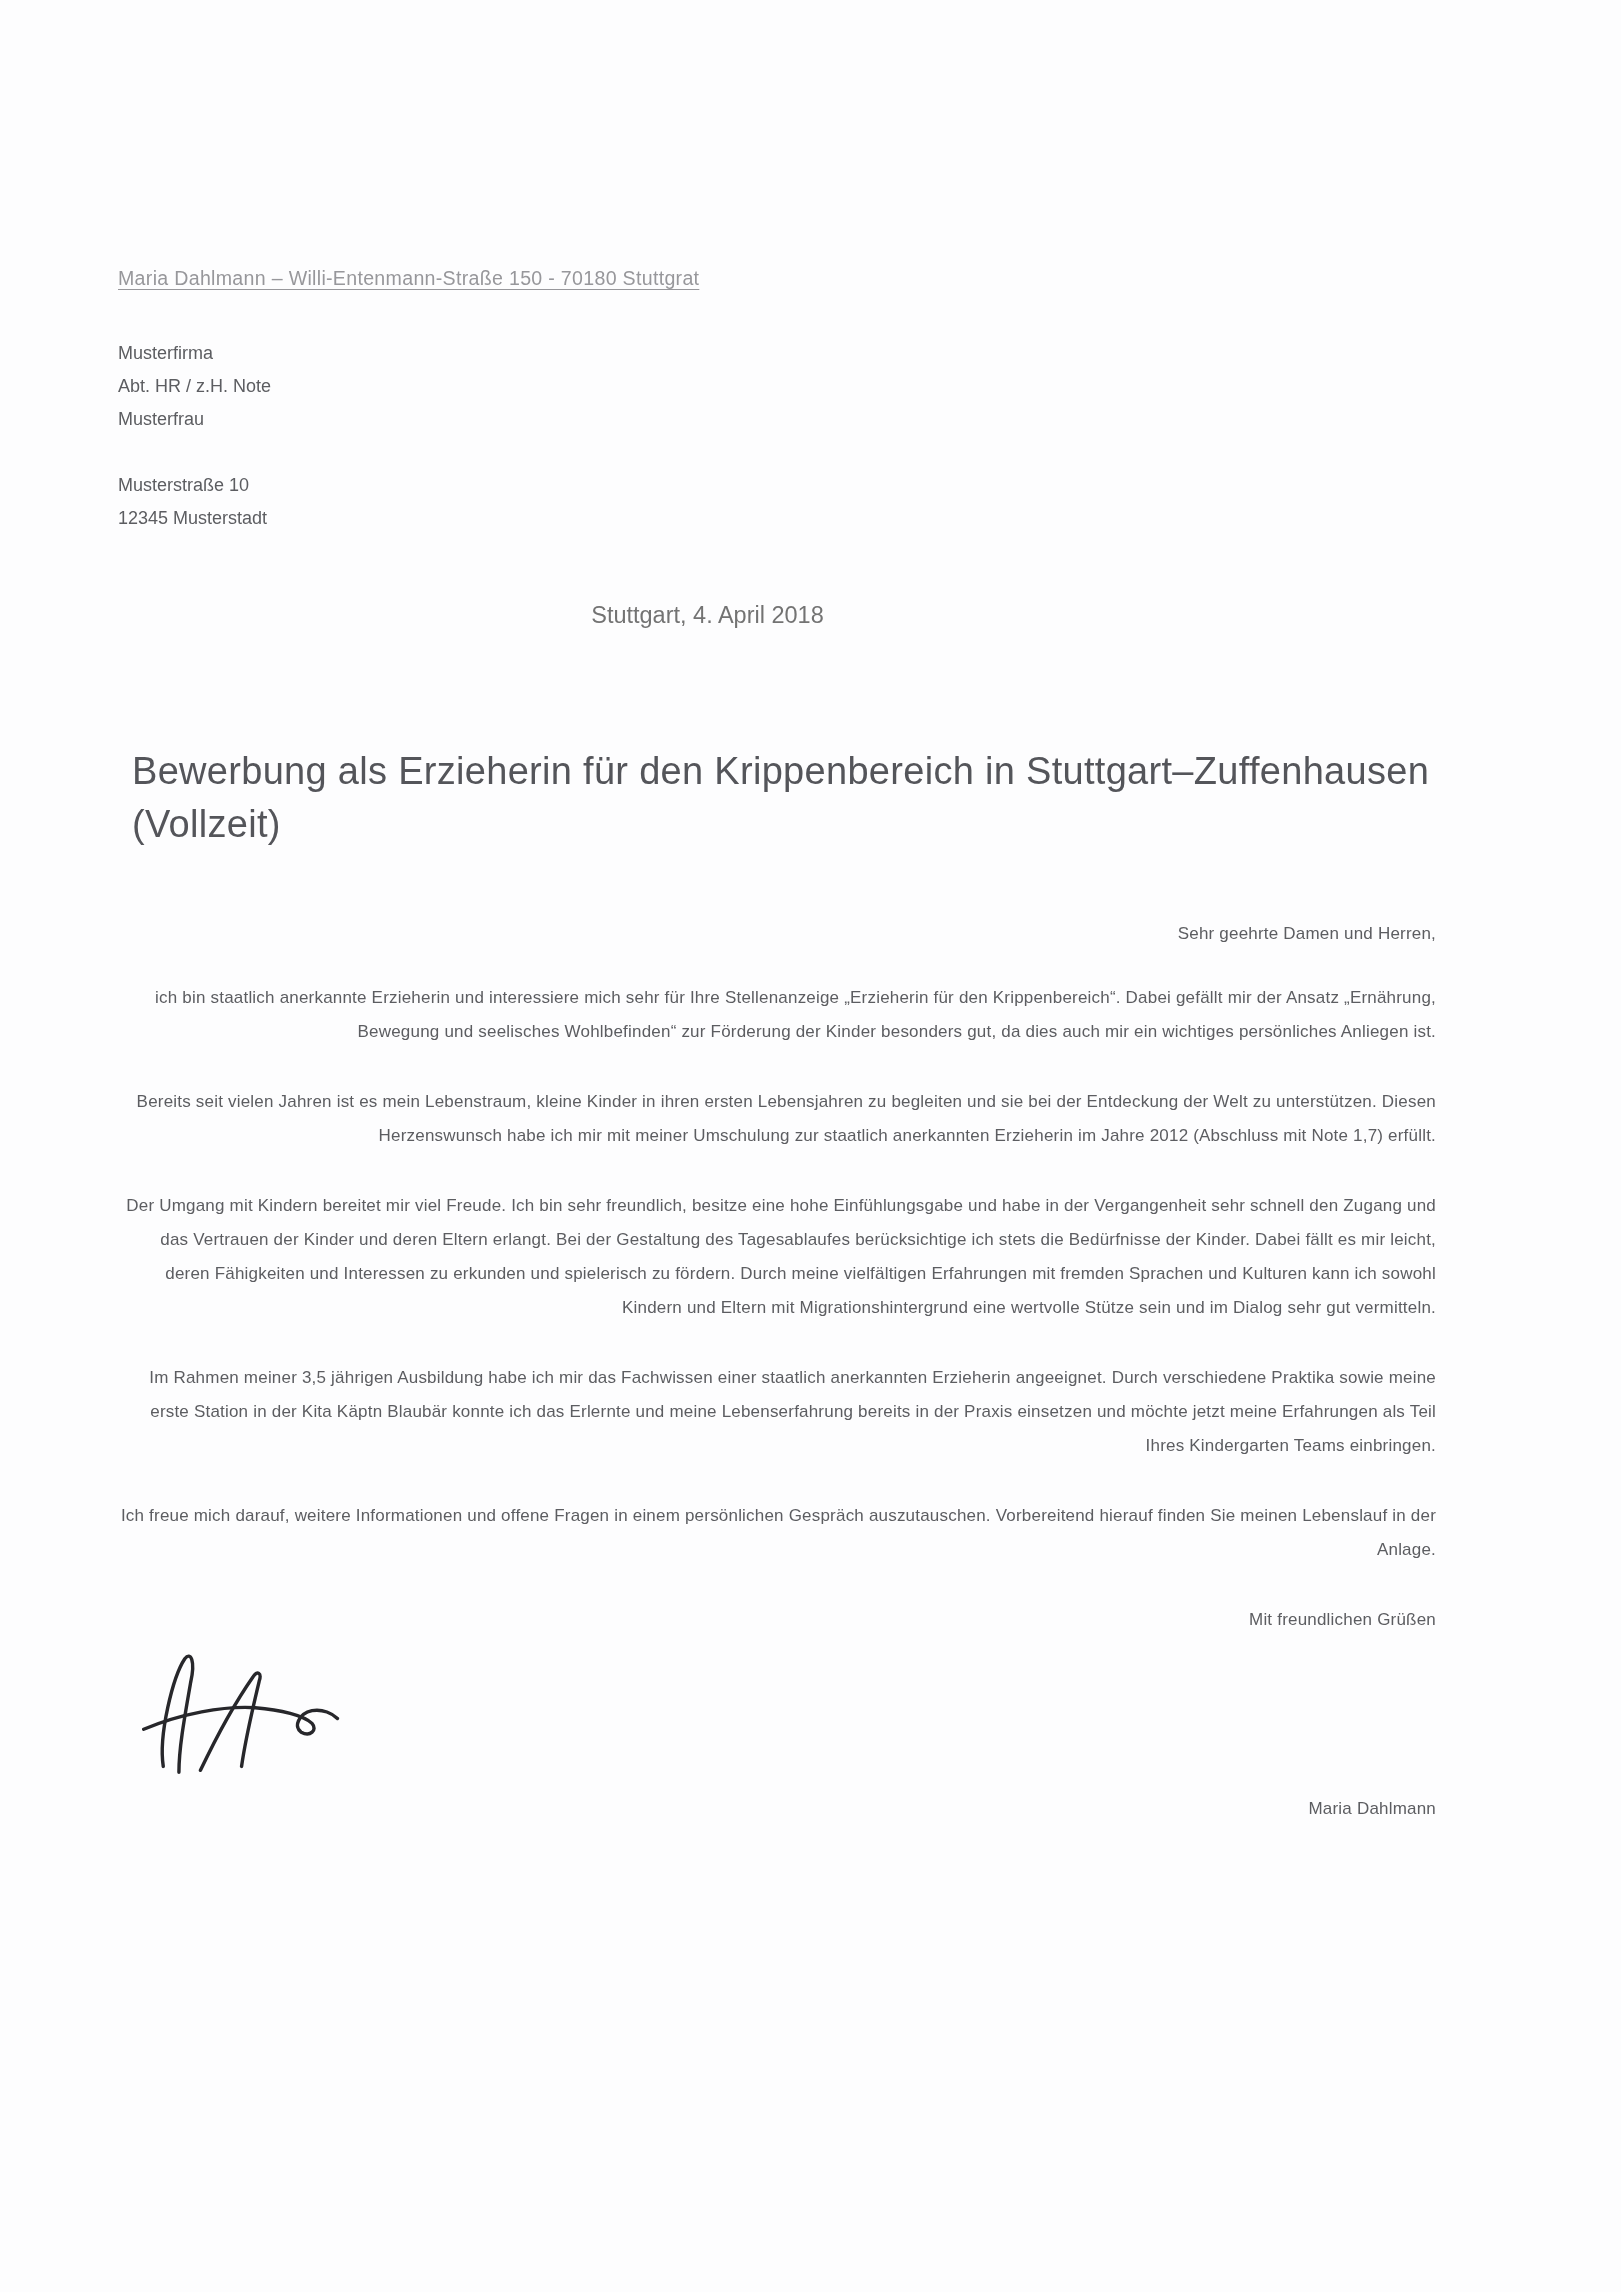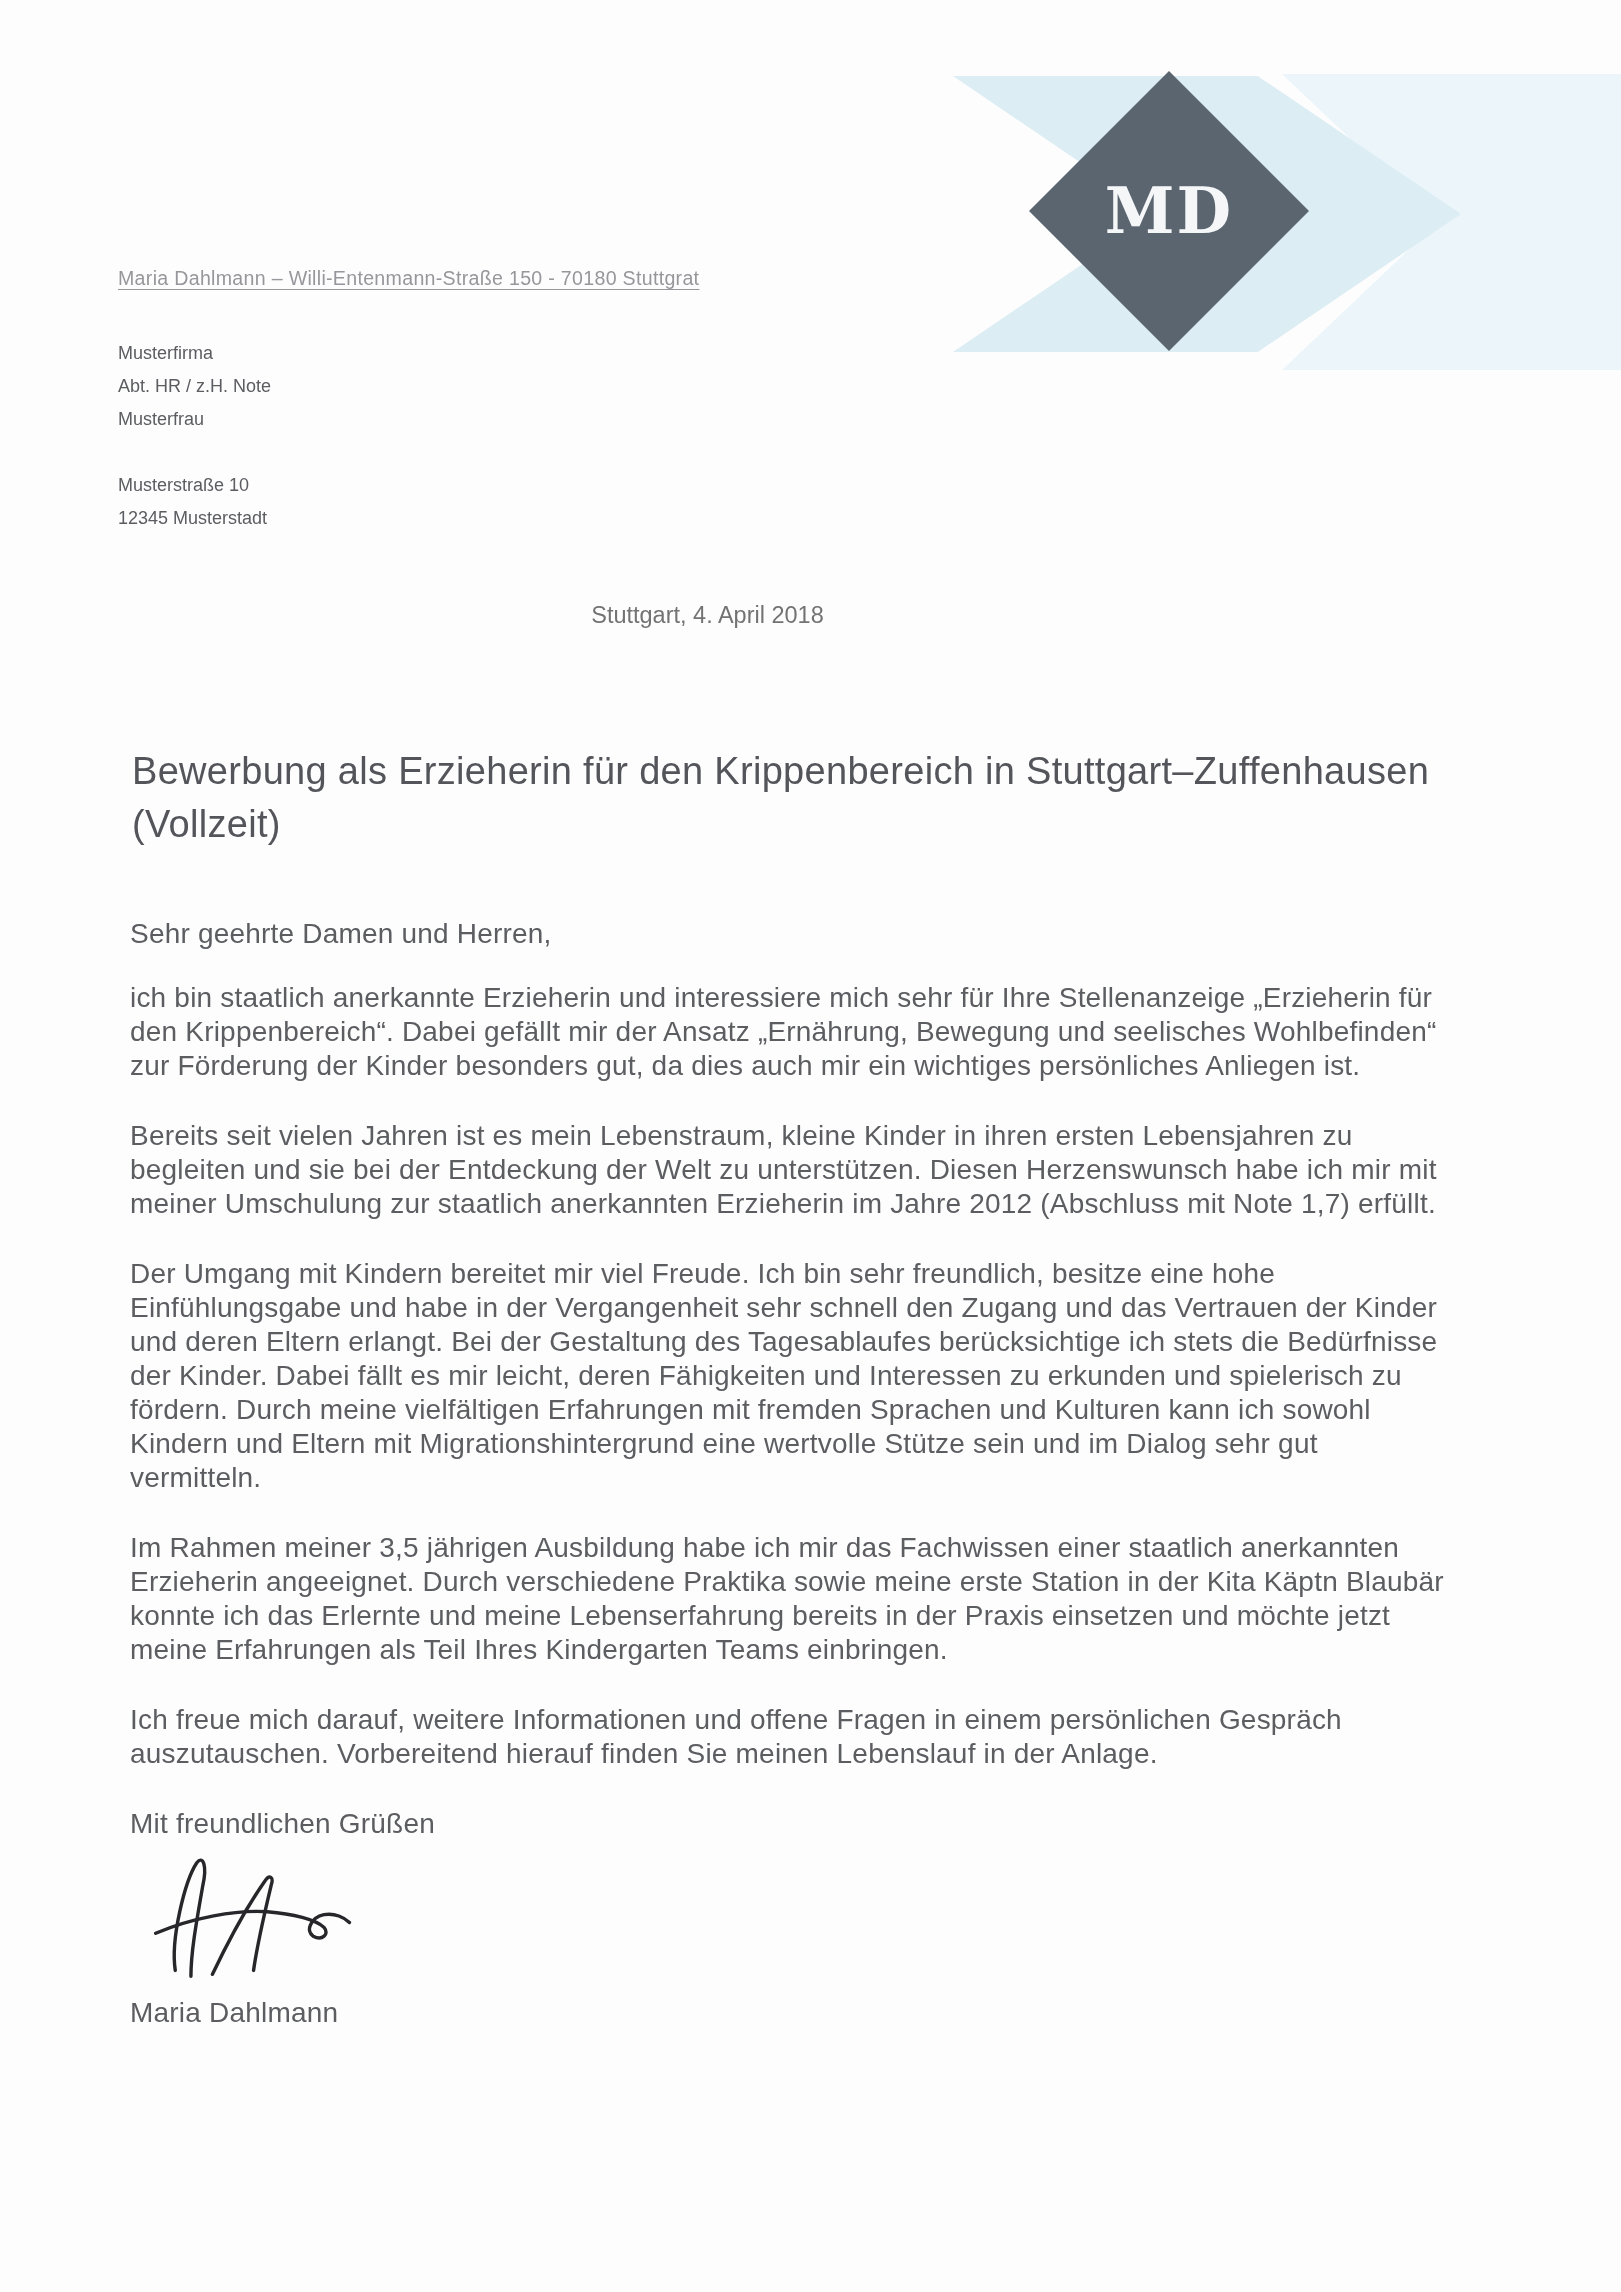--- a/index.html
+++ b/index.html
@@ -94,45 +94,40 @@
     font-weight: 400;
     line-height: 53px;
     letter-spacing: 0.3px;
     color: var(--heading);
     margin-left: 14px;
   }
 
   
   .letter-body {
     position: absolute;
-    left: 130px; top: 917px;
+    left: 118px; top: 917px;
     width: 1318px;
-    font-size: 28px;
+    font-size: 17px;
     line-height: 34px;
     letter-spacing: 0.2px;
     color: var(--text);
+    text-align: right;
   }
   .salutation { margin-bottom: 30px; }
   .letter-body p { margin-bottom: 36px; }
   .closing { margin-top: 8px; }
   .signature { display: block; margin: 11.8px 0 5.9px 11.8px; }
   .signature path { fill: none; stroke: #27272b; stroke-width: 3.5; stroke-linecap: round; }
   .signature-name { margin-top: 5.9px; }
 </style>
 </head>
 <body>
 
 <div class="page">
 
-  <div class="logo-area">
-    <div class="chevron chevron-light"></div>
-    <div class="chevron chevron-mid"></div>
-    <div class="diamond"></div>
-    <div class="diamond-label">MD</div>
-  </div>
 
   <div class="sender-line">Maria Dahlmann – Willi-Entenmann-Straße 150 - 70180 Stuttgrat</div>
 
   <div class="recipient">
     <div>Musterfirma</div>
     <div>Abt. HR / z.H. Note</div>
     <div>Musterfrau</div>
     <div class="gap">Musterstraße 10</div>
     <div>12345 Musterstadt</div>
   </div>

